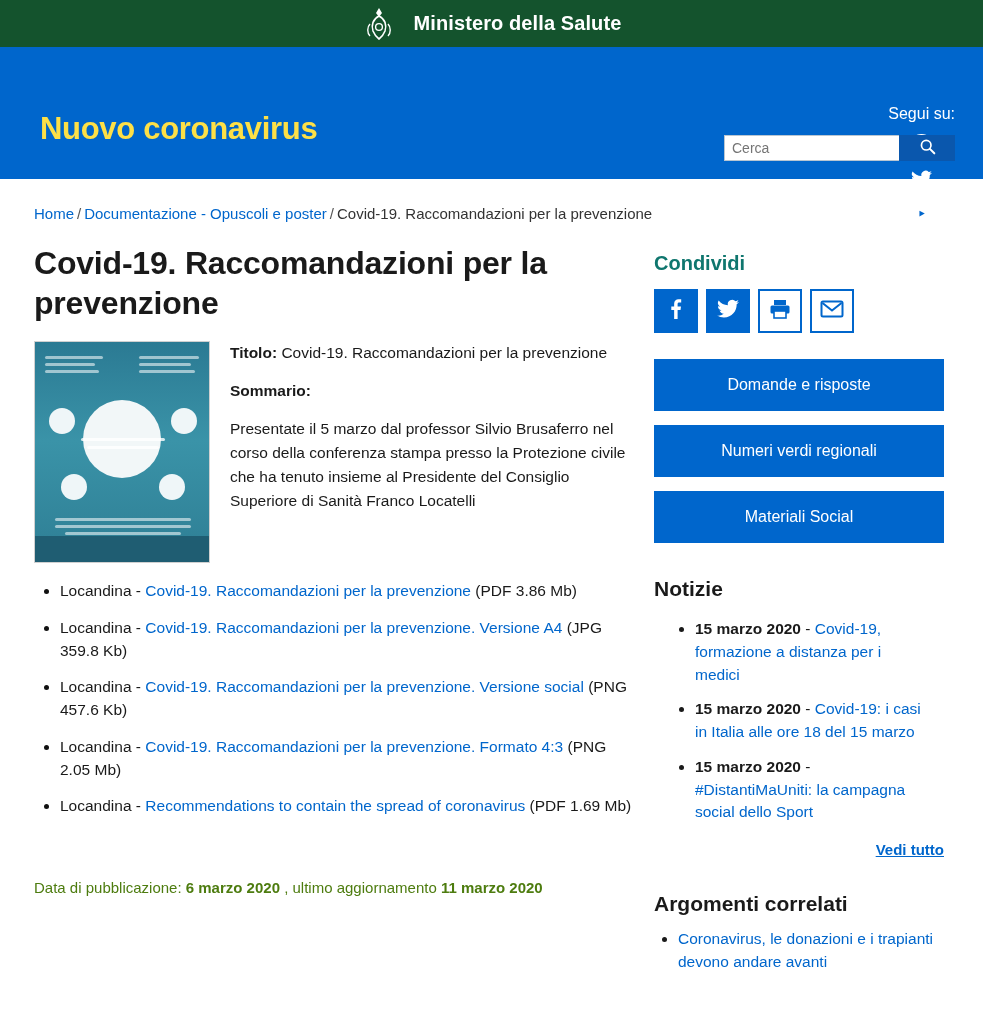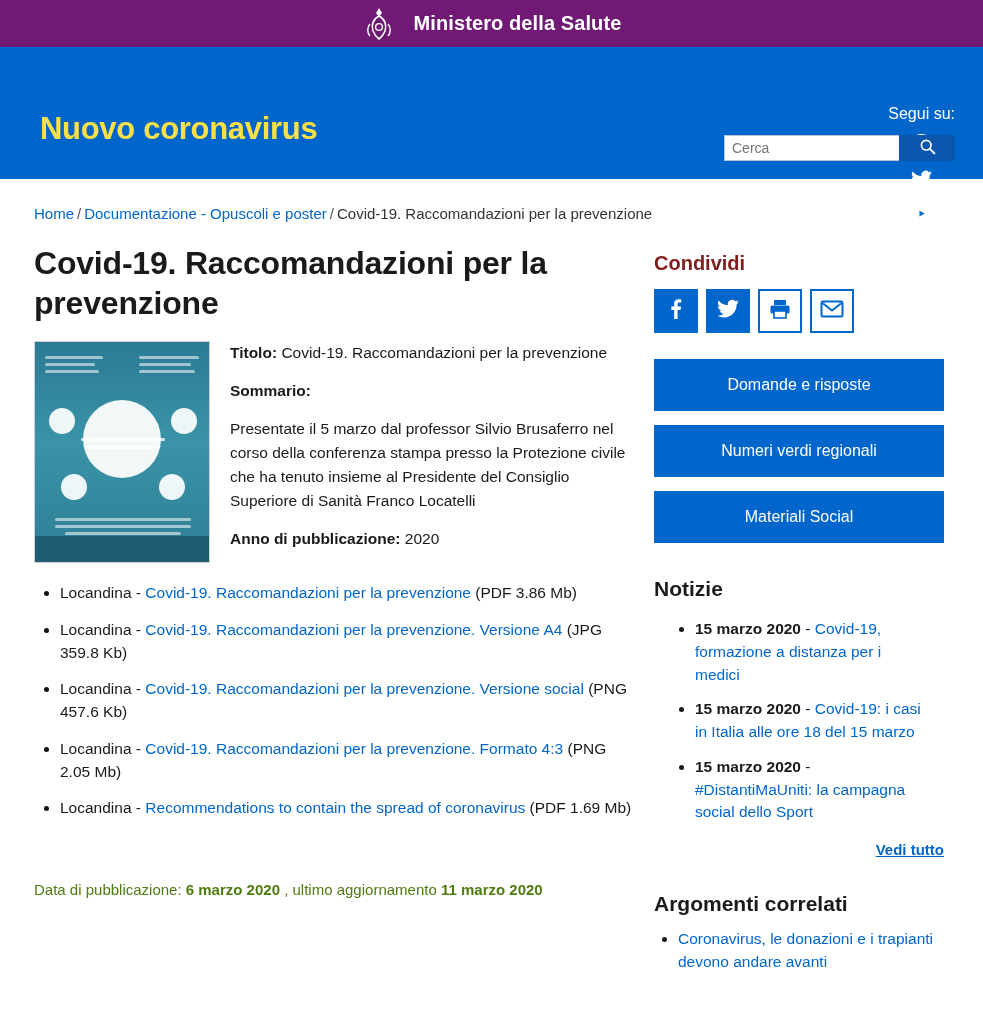--- a/index.html
+++ b/index.html
@@ -9,21 +9,21 @@
     background: #ffffff;
     font-family: "Liberation Sans", sans-serif;
     color: #1a1a1a;
   }
   body {
     width: 983px;
   }
 
   
   .ministry-bar {
-    background: #701a75;
+    background: #14532d;
     height: 47px;
     display: flex;
     align-items: center;
     justify-content: center;
     gap: 18px;
   }
   .ministry-emblem {
     width: 34px;
     height: 38px;
     display: flex;
@@ -205,21 +205,21 @@
     padding-bottom: 40px;
     color: #4d7c0f;
   }
   .pub-dates strong { font-weight: bold; }
 
   
   .side-h {
     font-size: 20px;
     font-weight: bold;
     margin: 0 0 14px 0;
-    color: #7f1d1d;
+    color: #0f766e;
   }
   .share-row { display: flex; gap: 8px; margin-bottom: 26px; }
   .share-btn {
     width: 44px; height: 44px;
     display: flex; align-items: center; justify-content: center;
     cursor: pointer;
   }
   .share-btn.filled { background: #0066cc; }
   .share-btn.outline { background: #ffffff; border: 2px solid #0066cc; }
 
@@ -371,24 +371,20 @@
 
       <div class="doc-meta">
         <p>
           <strong>Titolo:</strong>
           <span>Covid-19. Raccomandazioni per la prevenzione</span>
         </p>
         <p>
           <strong>Sommario:</strong>
         </p>
         <p class="summary-text">Presentate il 5 marzo dal professor Silvio Brusaferro nel corso della conferenza stampa presso la Protezione civile che ha tenuto insieme al Presidente del Consiglio Superiore di Sanità Franco Locatelli</p>
-        <p>
-          <strong>Anno di pubblicazione:</strong>
-          <span>2020</span>
-        </p>
       </div>
     </div>
 
     <ul class="file-list">
       <li>
         <span>Locandina - </span><a href="#">Covid-19. Raccomandazioni per la prevenzione</a><span> (PDF 3.86 Mb)</span>
       </li>
       <li>
         <span>Locandina - </span><a href="#">Covid-19. Raccomandazioni per la prevenzione. Versione A4</a><span> (JPG 359.8 Kb)</span>
       </li>

